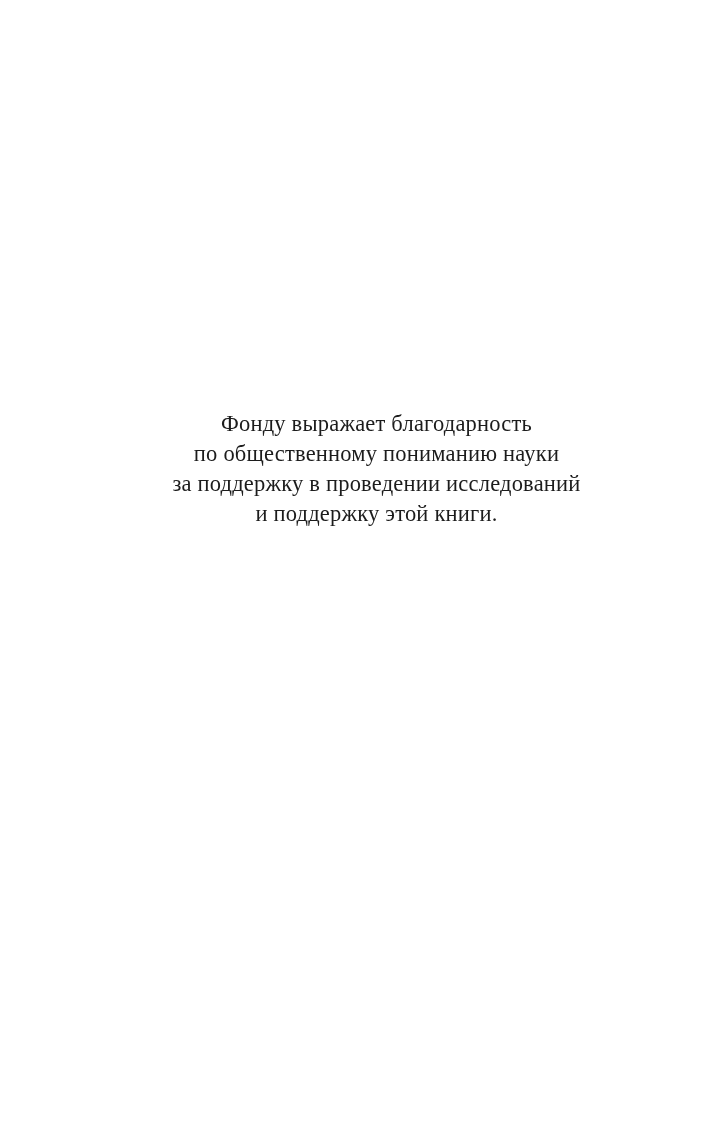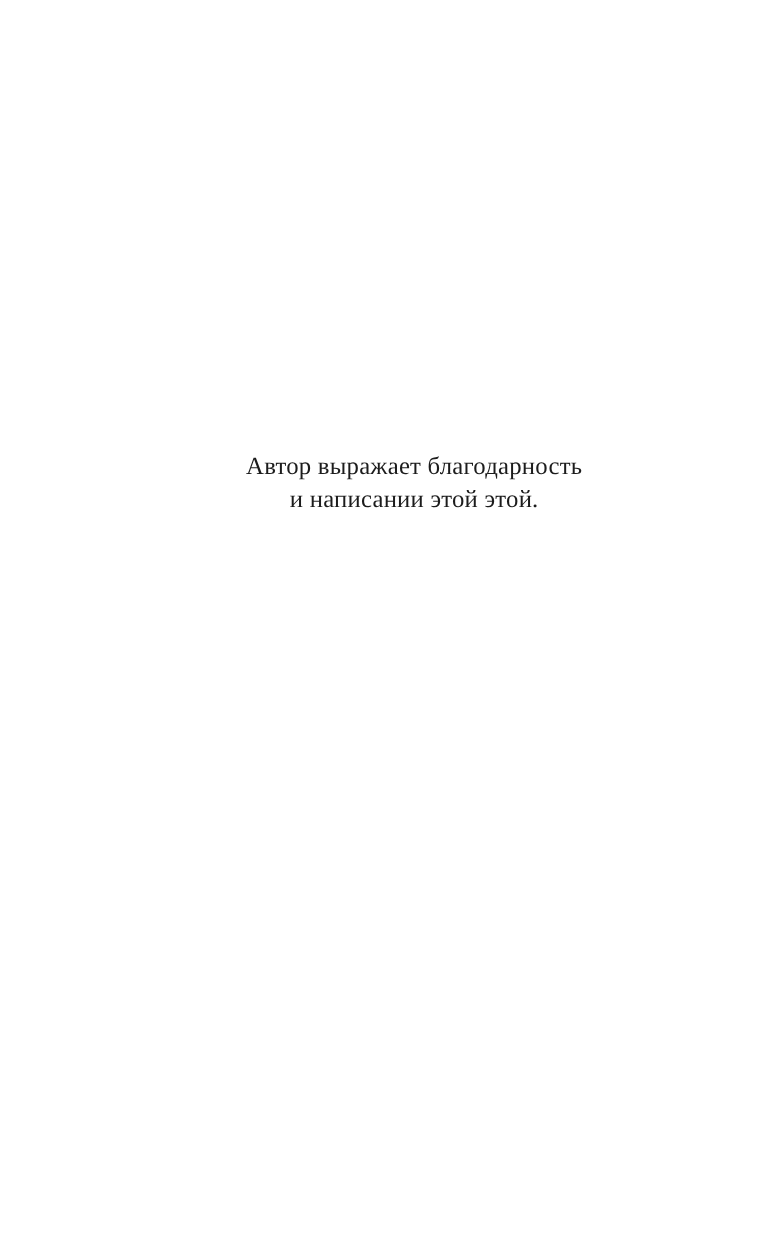--- a/index.html
+++ b/index.html
@@ -29,16 +29,18 @@
   .acknowledgment .line {
     display: block;
     white-space: nowrap;
   }
 </style>
 </head>
 <body>
 
 <div class="page">
   <div class="acknowledgment">
-    <span class="line">Автор выражает благодарность</span>
-    <span class="line">и написании этой этой.</span>
+    <span class="line">Фонду выражает благодарность</span>
+    <span class="line">по общественному пониманию науки</span>
+    <span class="line">за поддержку в проведении исследований</span>
+    <span class="line">и поддержку этой книги.</span>
   </div>
 </div>
 
 </body></html>

